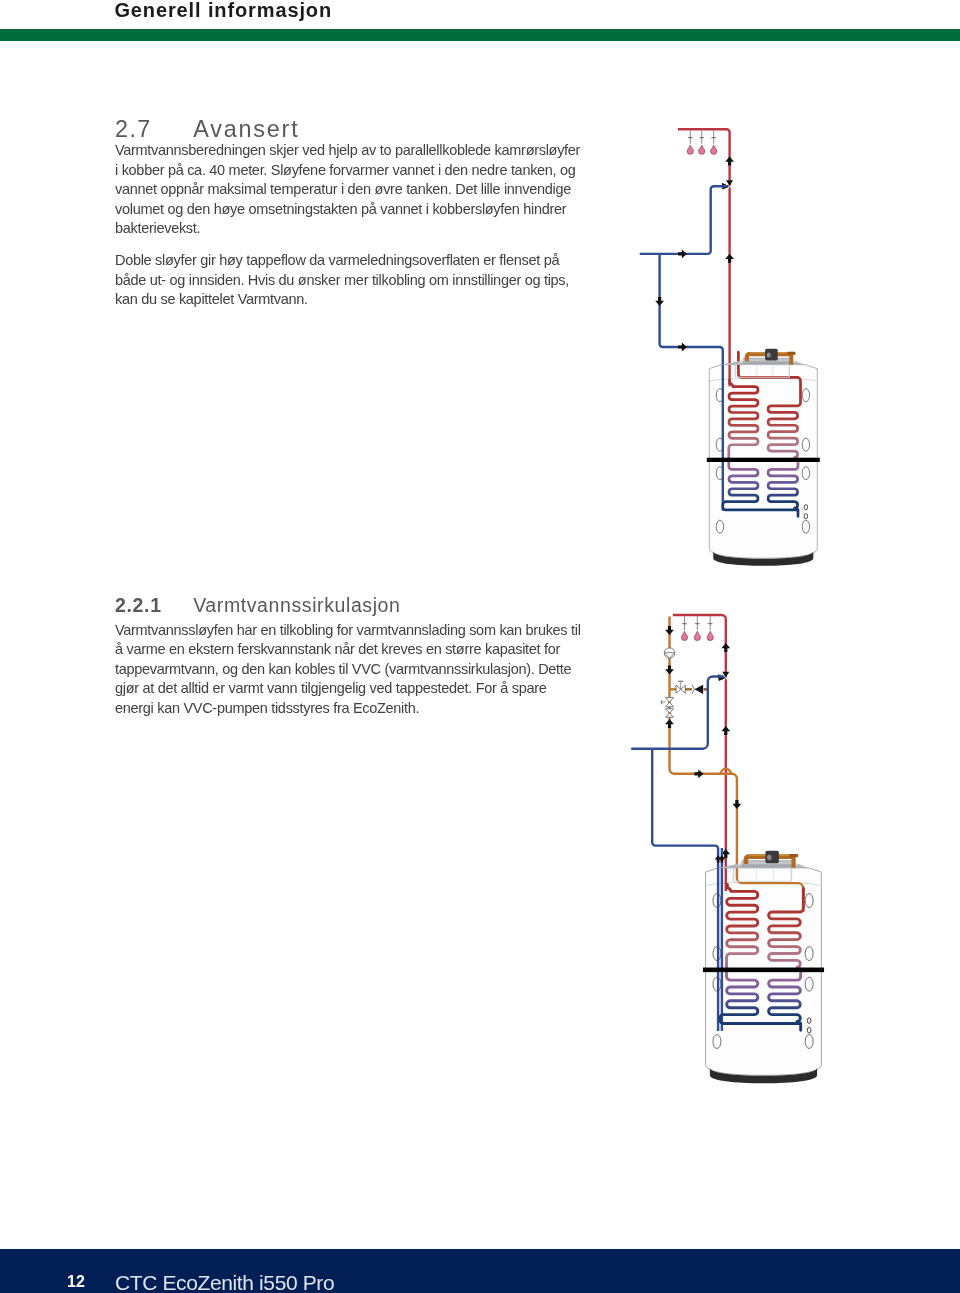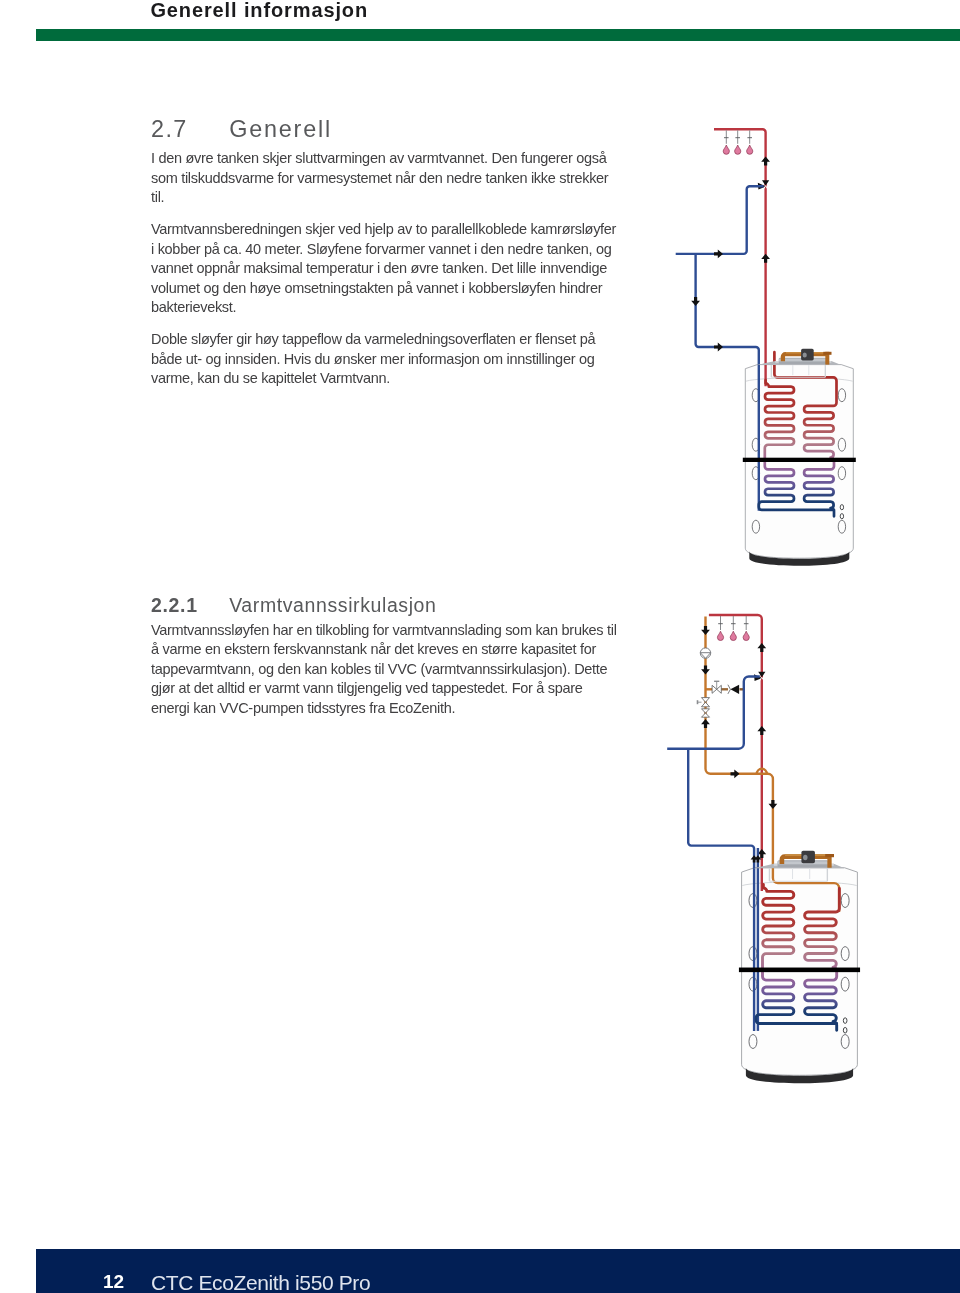--- a/index.html
+++ b/index.html
@@ -1,61 +1,60 @@
 <!DOCTYPE html>
 <html><head>
 <meta charset="utf-8">
 <title>Generell informasjon</title>
 <style>
   html,body{margin:0;padding:0;}
   body{width:960px;height:1293px;background:#ffffff;position:relative;
        font-family:"Liberation Sans",sans-serif;-webkit-font-smoothing:antialiased;}
-  .page{position:absolute;inset:0;overflow:hidden;margin-left:36px;}
+  .page{position:absolute;inset:0;overflow:hidden;}
 
   
   .hdr-title{position:absolute;left:114.4px;top:0px;font-size:20px;font-weight:bold;
              color:#1b1b1d;letter-spacing:0.88px;line-height:20px;}
   .hdr-rule{position:absolute;left:0;top:29px;width:960px;height:12px;background:#006b3c;}
 
   
   .col{position:absolute;left:115px;top:118px;width:468px;}
   h2.sec{margin:0;font-weight:normal;font-size:23.4px;color:#58595b;
          letter-spacing:1.8px;line-height:23px;height:23px;}
   h2.sec .num{display:inline-block;width:78.2px;letter-spacing:1.4px;}
   h2.sec.lvl3{font-size:19.5px;letter-spacing:0.6px;line-height:19px;height:19px;}
   h2.sec.lvl3 .num{width:78.2px;letter-spacing:0.65px;font-weight:bold;}
   p.body{margin:0 0 12.6px 0;font-size:14.5px;letter-spacing:-0.3px;line-height:19.5px;color:#414042;}
   p.body.bold{font-weight:bold;}
   p.body.first{margin-top:8px;}
   .col2 p.body.first{margin-top:6px;}
 
   
   .footer{position:absolute;left:0;top:1249px;width:960px;height:44px;background:#021f55;}
-  .footer-text .pg{position:absolute;left:67px;top:1272px;font-size:19px;font-weight:bold;
+  .footer-text .pg{position:absolute;left:67px;top:1272px;font-size:16px;font-weight:bold;
               color:#ffffff;line-height:20px;}
   .footer-text .nm{position:absolute;left:115px;top:1272.5px;font-size:21px;letter-spacing:-0.38px;
               color:#dfe4ee;line-height:20px;}
 
   .fig{position:absolute;left:0;top:0;width:960px;height:1293px;pointer-events:none;}
 </style>
 </head>
 <body>
 
 <div class="page">
 
   <div class="hdr-title">Generell informasjon</div>
   <div class="hdr-rule"></div>
 
   <div class="col">
     <h2 class="sec">
-      <span class="num">2.7</span><span>Generell</span>
+      <span class="num">2.7</span><span>Avansert</span>
     </h2>
-    <p class="body first">I den øvre tanken skjer sluttvarmingen av varmtvannet. Den fungerer også som tilskuddsvarme for varmesystemet når den nedre tanken ikke strekker til.</p>
     <p class="body">Varmtvannsberedningen skjer ved hjelp av to parallellkoblede kamrørsløyfer i kobber på ca. 40 meter. Sløyfene forvarmer vannet i den nedre tanken, og vannet oppnår maksimal temperatur i den øvre tanken. Det lille innvendige volumet og den høye omsetningstakten på vannet i kobbersløyfen hindrer bakterievekst.</p>
-    <p class="body">Doble sløyfer gir høy tappeflow da varmeledningsoverflaten er flenset på både ut- og innsiden. Hvis du ønsker mer informasjon om innstillinger og varme, kan du se kapittelet Varmtvann.</p>
+    <p class="body">Doble sløyfer gir høy tappeflow da varmeledningsoverflaten er flenset på både ut- og innsiden. Hvis du ønsker mer tilkobling om innstillinger og tips, kan du se kapittelet Varmtvann.</p>
   </div>
 
   <div class="col col2" style="top:595.5px">
     <h2 class="sec lvl3">
       <span class="num">2.2.1</span><span>Varmtvannssirkulasjon</span>
     </h2>
     <p class="body first">Varmtvannssløyfen har en tilkobling for varmtvannslading som kan brukes til å varme en ekstern ferskvannstank når det kreves en større kapasitet for tappevarmtvann, og den kan kobles til VVC (varmtvannssirkulasjon). Dette gjør at det alltid er varmt vann tilgjengelig ved tappestedet. For å spare energi kan VVC-pumpen tidsstyres fra EcoZenith.</p>
   </div>
 
   <div class="fig">

